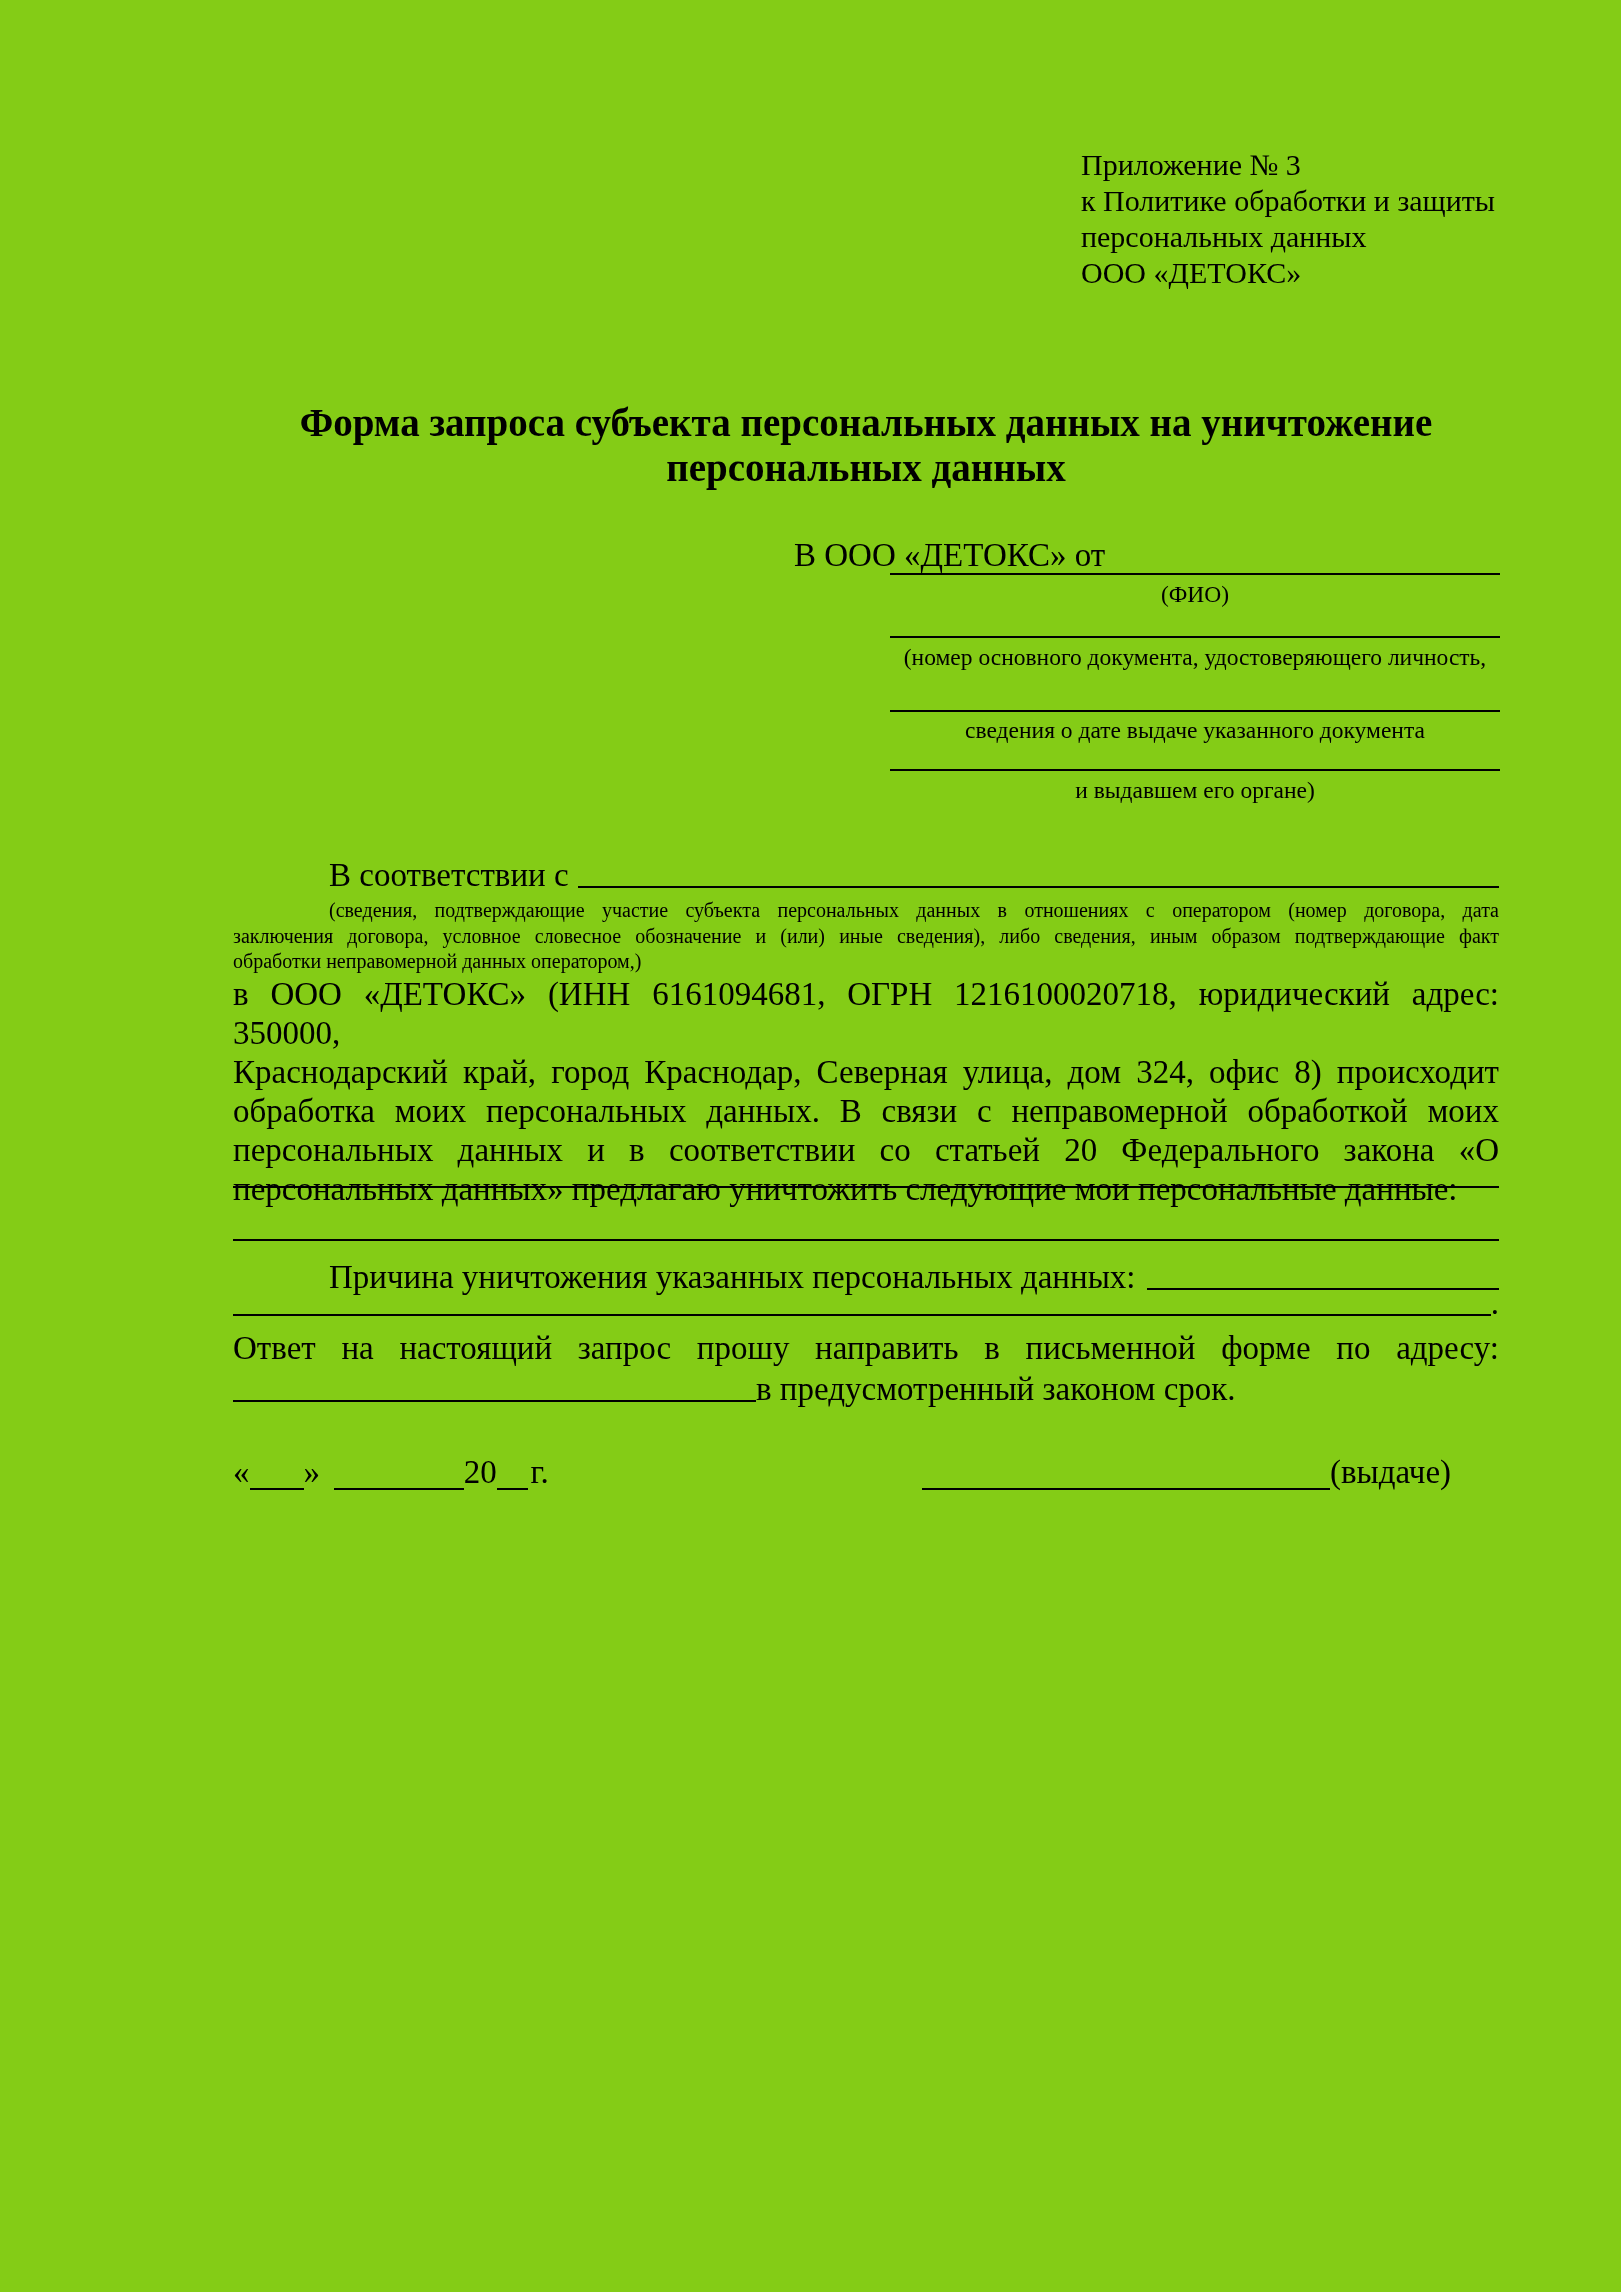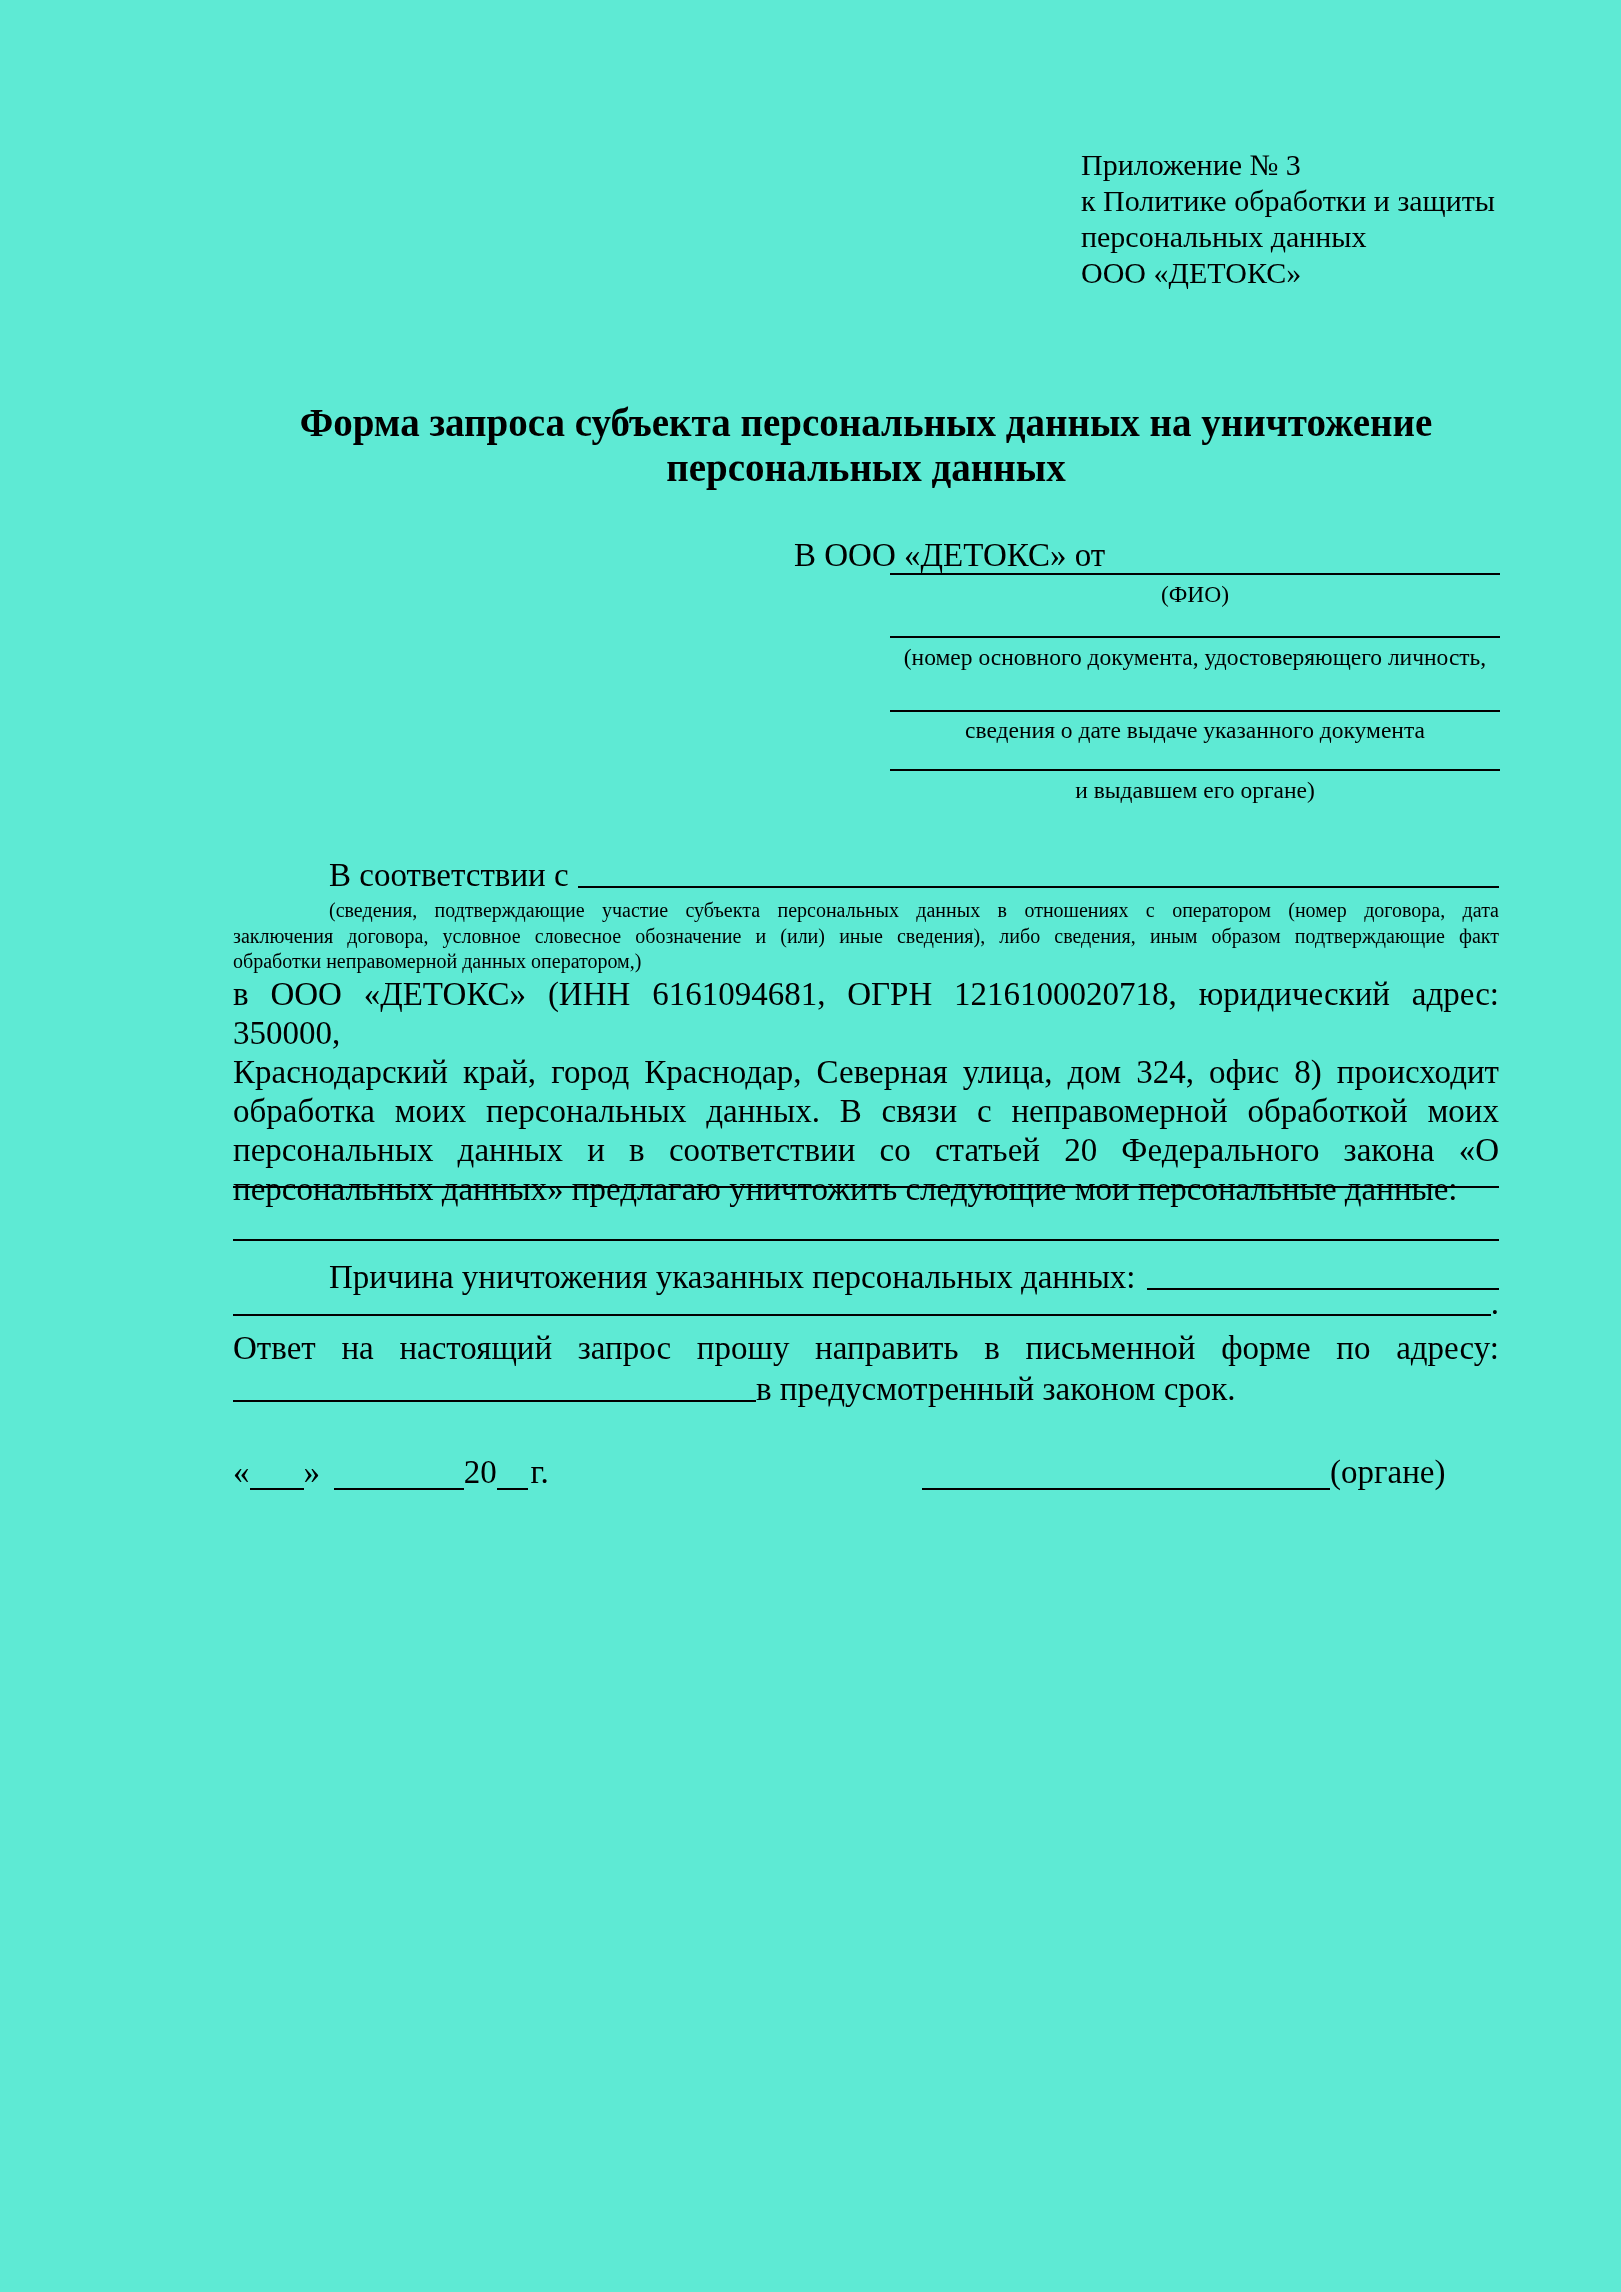--- a/index.html
+++ b/index.html
@@ -1,18 +1,18 @@
 <!DOCTYPE html>
 <html lang="ru"><head>
 <meta charset="utf-8">
 <style>
   html,body { margin:0; padding:0; background:#888; }
   .page {
     position:relative; width:1621px; height:2293px; margin:0 auto;
-    background:#5eead4; color:#000;
+    background:#84cc16; color:#000;
     font-family:"Liberation Serif","DejaVu Serif",serif;
     font-size:33px; line-height:39px;
   }
   .abs { position:absolute; }
   .b3  { border-bottom:2.9px solid #000; height:0; }
   .center { text-align:center; }
   .nowrap { white-space:nowrap; }
   .jl { text-align:justify; text-align-last:justify; }
   .row { display:flex; align-items:baseline; }
   .fblank { flex:1 1 auto; align-self:flex-end; height:0; border-bottom:2.9px solid #000; margin-bottom:6.9px; }
@@ -103,18 +103,18 @@
   <div class="abs resp2 row">
     <span class="wblank" style="width:523px"></span>
     <span class="nowrap">в предусмотренный законом срок.</span>
   </div>
 
   <div class="abs sig">
     <div class="nowrap">
       <span>«</span><span class="iblank" style="width:54px"></span><span>»</span><span class="iblank mL14" style="width:130px"></span><span>20</span><span class="iblank" style="width:31px"></span><span class="mL3">г.</span>
     </div>
     <div class="right nowrap">
-      <span class="iblank" style="width:408px"></span><span>(органе)</span>
+      <span class="iblank" style="width:408px"></span><span>(выдаче)</span>
     </div>
   </div>
 
 </div>
 
 
 </body></html>

